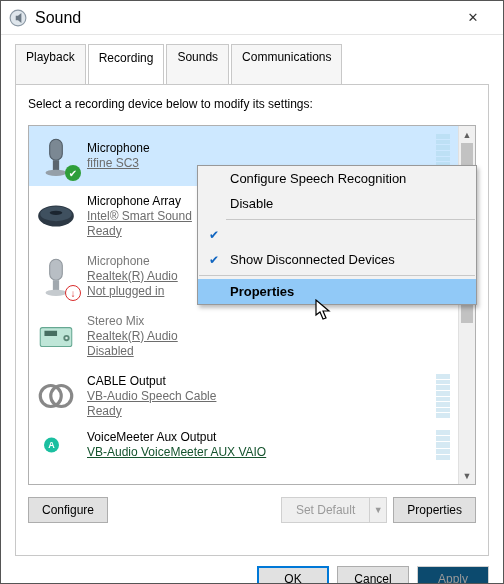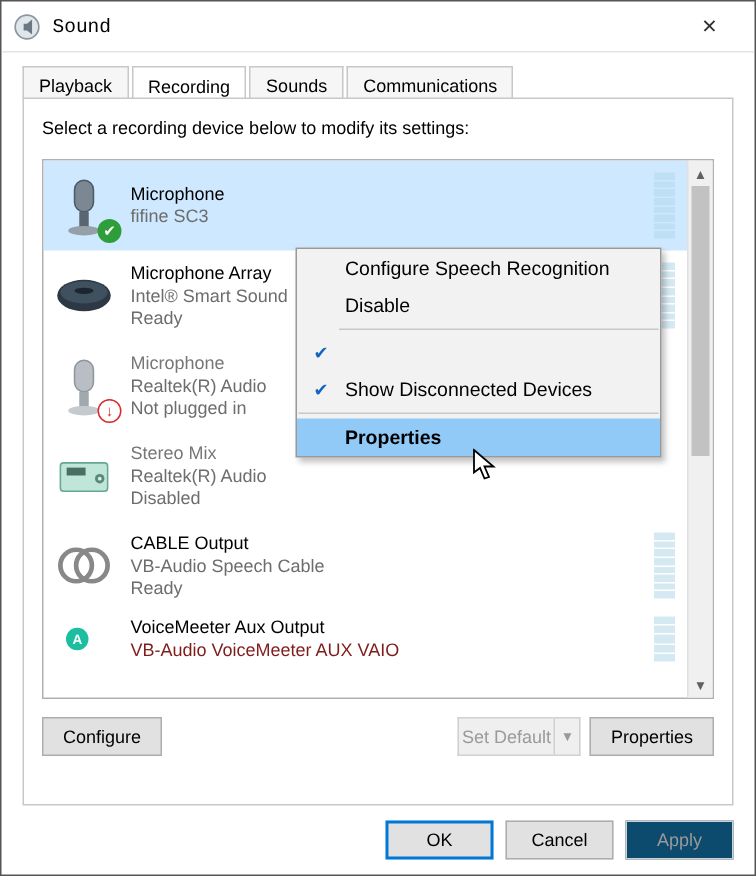--- a/index.html
+++ b/index.html
@@ -15,37 +15,37 @@
     position: relative;
   }
   
   .titlebar {
     height: 34px;
     display: flex; align-items: center;
     padding: 0 8px;
     border-bottom: 1px solid #e5e5e5;
   }
   .titlebar .app-icon { width: 18px; height: 18px; margin-right: 8px; }
-  .titlebar .title { font-size: 13px; font-family: Liberation Mono, monospace; }
+  .titlebar .title { font-size: 16px; }
   .titlebar .spacer { flex: 1; }
   .titlebar .close {
     width: 44px; height: 28px; display:flex; align-items:center; justify-content:center;
     cursor: pointer;
   }
 
   
   .tabs {
     display: flex;
     padding: 8px 14px 0 14px;
     gap: 2px;
     position: relative;
     z-index: 0;
   }
   .tab {
-    padding: 5px 10px 0 10px;
+    padding: 5px 10px 19px 10px;
     border: 1px solid #c8c8c8;
     border-bottom: none;
     background: #fff;
     font-size: 12px;
     cursor: pointer;
     position: relative;
     top: 1px;
   }
   .tab.active {
     background: #fff;
@@ -104,21 +104,21 @@
     align-items: center;
     padding: 6px 6px;
     gap: 10px;
     position: relative;
     height: 60px;
   }
   .device.selected { background: #cde8ff; }
   .device .dev-icon { width: 42px; height: 42px; display:flex; align-items:center; justify-content:center; position: relative; }
   .device .dev-text { flex: 1; display:flex; flex-direction:column; line-height: 1.25; }
   .device .dev-name { color: #000; }
-  .device .dev-sub, .device .dev-status { color: #6d6d6d; font-size: 12px; }
+  .device .dev-sub, .device .dev-status { color: #6d6d6d; font-size: 12px; text-decoration: underline; }
   .device .meter { width: 14px; height: 44px; display:flex; flex-direction:column-reverse; gap:1px; margin-right: 2px; }
   .meter .bar { flex:1; background:#bde0f5; }
   .meter.dim .bar { background:#d5e9f3; }
 
   .badge {
     position: absolute; right: -4px; bottom: -4px; width: 16px; height: 16px;
     border-radius: 50%; display:flex; align-items:center; justify-content:center;
     font-size: 10px; color:#fff;
   }
   .badge.check { background: #2e9e3a; }
@@ -130,34 +130,34 @@
     border: 1px solid #adadad;
     padding: 5px 13px;
     font-family: inherit; font-size: 12px;
     background: #e1e1e1;
     cursor: pointer;
     min-width: 72px;
   }
   .btn.default { border: 1px solid #0078d7; box-shadow: inset 0 0 0 1px #0078d7; margin-left: 16px; }
   .btn.disabled { color: #9a9a9a; background:#0c4a6e; border-color:#d0d0d0; cursor:default;}
   .split-btn { display:flex; }
-  .split-btn .btn { border-right: none; min-width: auto; padding: 5px 2px;}
+  .split-btn .btn { border-right: none; min-width: auto; padding: 5px 14px;}
   .split-btn .drop { border:1px solid #d0d0d0; background:#efefef; width:18px; display:flex; align-items:center; justify-content:center; color:#9a9a9a; font-size:9px;}
   .split-btn.disabled .btn { color:#9a9a9a; background:#efefef; border-color:#d0d0d0; }
 
   .dialog-btns {
     display:flex; gap: 8px; justify-content:flex-end;
     padding: 0 14px 14px 14px;
   }
 
   
   .context-menu {
     position: absolute;
     left: 196px; top: 164px;
-    width: 244px;
+    width: 280px;
     background: #f2f2f2;
     border: 1px solid #999;
     box-shadow: 2px 3px 4px rgba(0,0,0,0.25);
     z-index: 10;
     font-size: 13px;
   }
   .context-menu .item {
     display:flex; align-items:center;
     padding: 5px 12px 5px 6px;
     cursor: pointer;
@@ -314,21 +314,21 @@
 
       <div class="device" style="height:38px; overflow:hidden; align-items:flex-start; padding-top:4px;">
         <div class="dev-icon" style="height:30px;">
           <svg viewBox="0 0 40 40" width="42" height="30">
             <circle cx="14" cy="20" r="10" fill="#1bbfa0"></circle>
             <text x="14" y="24" text-anchor="middle" fill="#fff" font-size="12" font-weight="bold">A</text>
           </svg>
         </div>
         <div class="dev-text">
           <span class="dev-name">VoiceMeeter Aux Output</span>
-          <span class="dev-sub" style="color:#7f1d1d">VB-Audio VoiceMeeter AUX VAIO</span>
+          <span class="dev-sub" style="color:#14532d">VB-Audio VoiceMeeter AUX VAIO</span>
         </div>
         <div class="meter dim" style="height:30px;">
           <div class="bar"></div>
             <div class="bar"></div>
             <div class="bar"></div>
             <div class="bar"></div>
             <div class="bar"></div>
         </div>
       </div>
 

